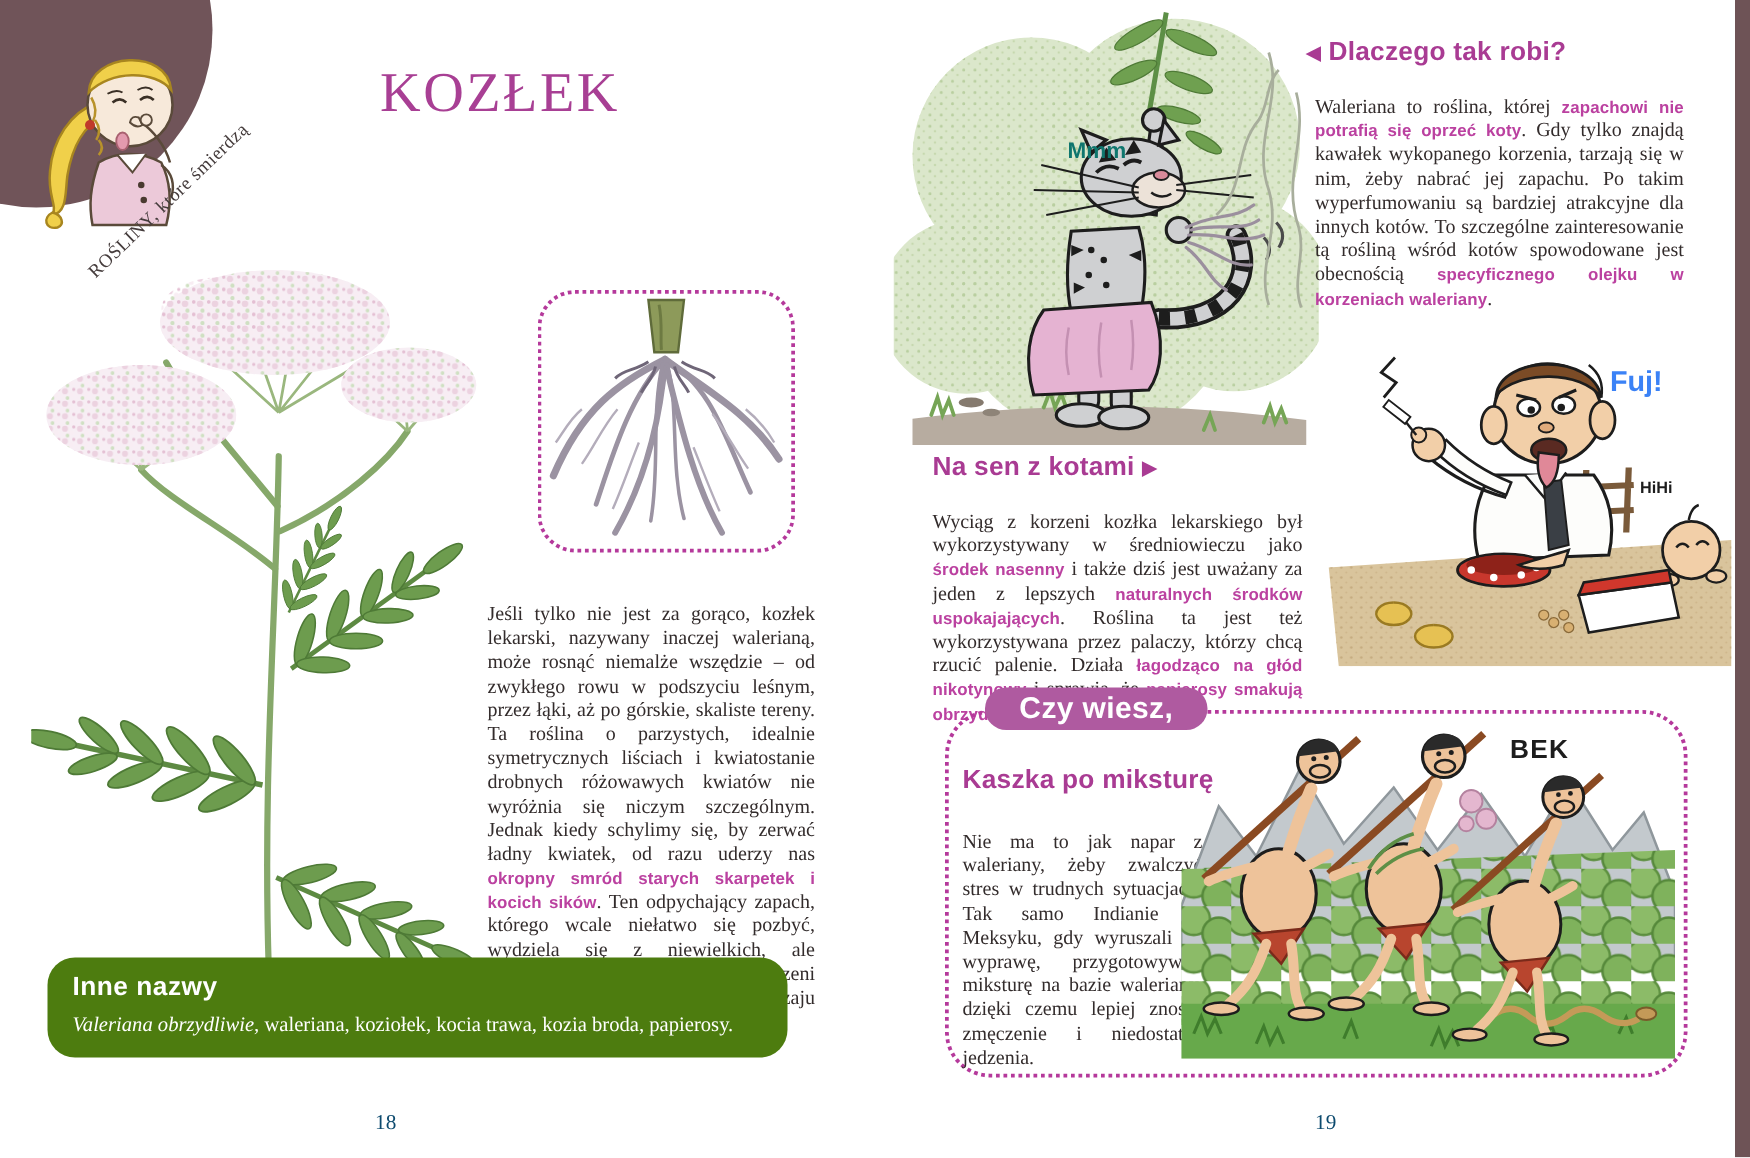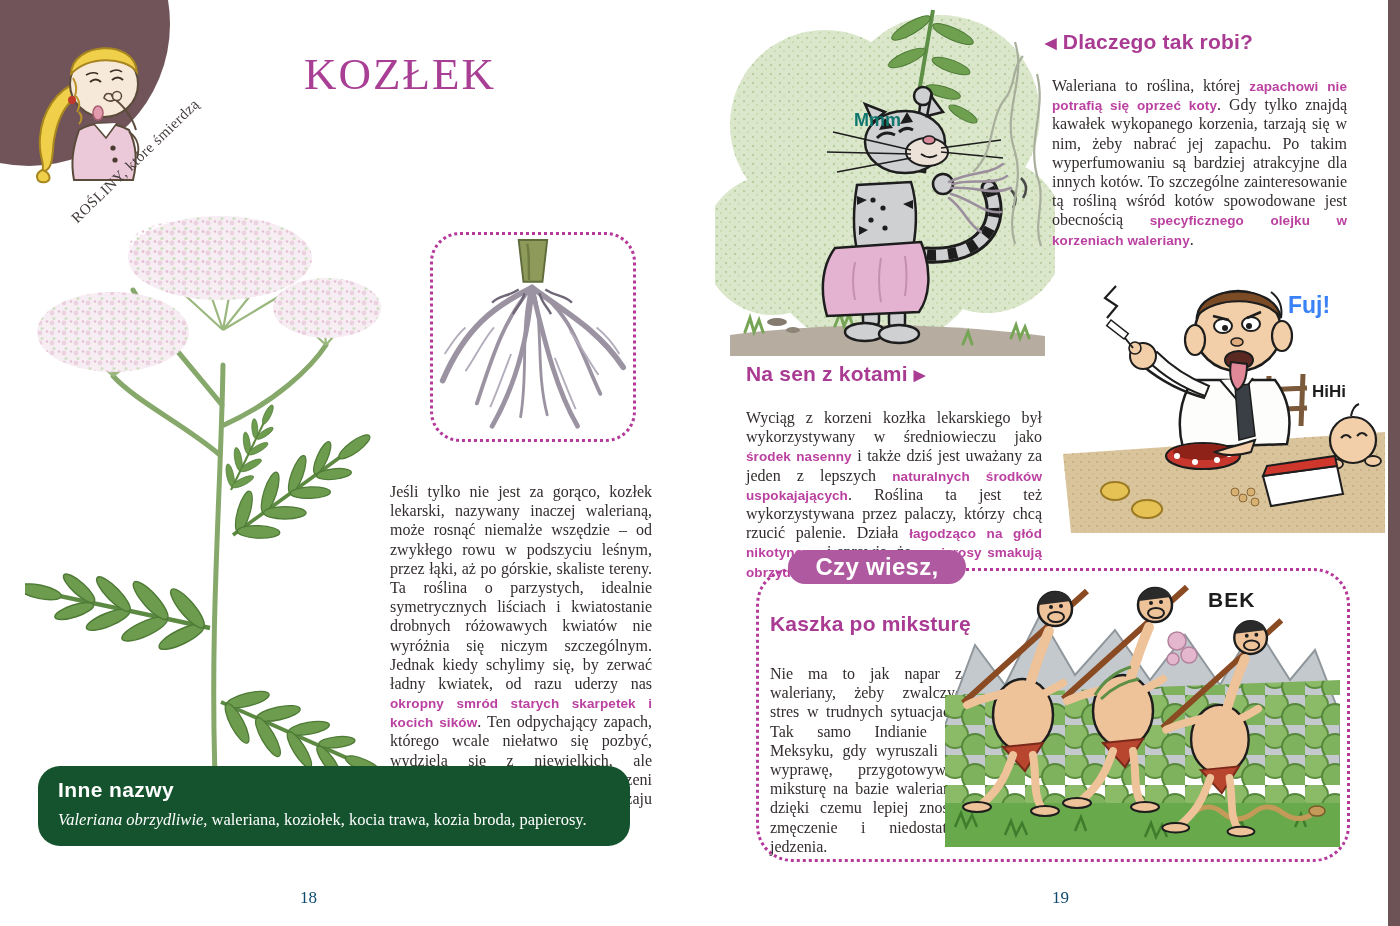--- a/index.html
+++ b/index.html
@@ -26,21 +26,21 @@
     border:3px dotted #b5399b; border-radius:30px; background:#fff; }
   .root-box svg { position:absolute; left:4px; top:2px; }
 
   .body-text { font-size:16px; line-height:1.2; text-align:justify; color:#332c2c; }
   .hl { font-family:"Liberation Sans", sans-serif; font-weight:700; color:#bb41a0;
     font-size:13.5px; letter-spacing:.1px; }
 
   .main-par { position:absolute; left:390px; top:466px; width:262px; }
 
   .names-box { position:absolute; left:38px; top:766px; width:592px; height:80px;
-    background:#14532d; border-radius:22px; color:#ffffff;text-decoration:underline; }
+    background:#4d7c0f; border-radius:22px; color:#ffffff;text-decoration:underline; }
   .names-heading { position:absolute; left:20px; top:12px; font-family:"Liberation Sans", sans-serif;
     font-weight:700; font-size:21px; letter-spacing:.4px; }
   .names-body { position:absolute; left:20px; top:44px; font-size:16.5px; }
 
   .page-num { position:absolute; bottom:18px; font-size:17px; color:#0c4a6e; }
   .page-num.left { left:300px; }
   .page-num.right { left:1052px; }
 
   .heading { font-family:"Liberation Sans", sans-serif; font-weight:700; color:#a93b93;
     font-size:21px; letter-spacing:.2px; white-space:nowrap; }
@@ -335,21 +335,21 @@
     <path d="M208,208 L282,198 L288,226 L216,238 Z" fill="#fff" stroke="#1d1d1d" stroke-width="2"></path>
     <path d="M208,208 L282,198 L280,188 L212,198 Z" fill="#d0372c" stroke="#1d1d1d" stroke-width="2"></path>
     <g fill="#d8b072" stroke="#8a6a3a" stroke-width="1">
       <circle cx="196" cy="224" r="4"></circle>
         <circle cx="188" cy="230" r="4"></circle>
         <circle cx="200" cy="234" r="4"></circle>
         <circle cx="180" cy="224" r="4"></circle>
     </g>
   </svg>
   <div style="position:absolute;left:1288px;top:292px;font-family:'Liberation Sans',sans-serif;font-weight:700;font-size:23px;color:#3b82f6;">Fuj!</div>
-  <div style="position:absolute;left:1312px;top:382px;font-family:'Liberation Sans',sans-serif;font-weight:700;font-size:17px;color:#1d1d1d;">HiHi</div>
+  <div style="position:absolute;left:1312px;top:382px;font-family:'Liberation Sans',sans-serif;font-weight:700;font-size:13px;color:#1d1d1d;">HiHi</div>
 
   <div class="know-box"></div>
   <div class="know-badge">Czy wiesz, że...?</div>
   <div class="heading kaszka-heading">Kaszka po miksturę</div>
   <p class="body-text kaszka-par">Nie ma to jak napar z waleriany, żeby zwalczyć stres w trudnych sytuacjach. Tak samo Indianie w Meksyku, gdy wyruszali na wyprawę, przygotowywali miksturę na bazie waleriany, dzięki czemu lepiej znosili zmęczenie i niedostatek jedzenia.</p>
 
   <svg class="ind-art" width="395" height="272" viewBox="0 0 395 272">
     <defs>
       <pattern id="ind-bush" width="40" height="30" patternUnits="userSpaceOnUse">
         <circle cx="10" cy="10" r="13" fill="#8cbb68" stroke="#5c8f3f" stroke-width="2"></circle>

